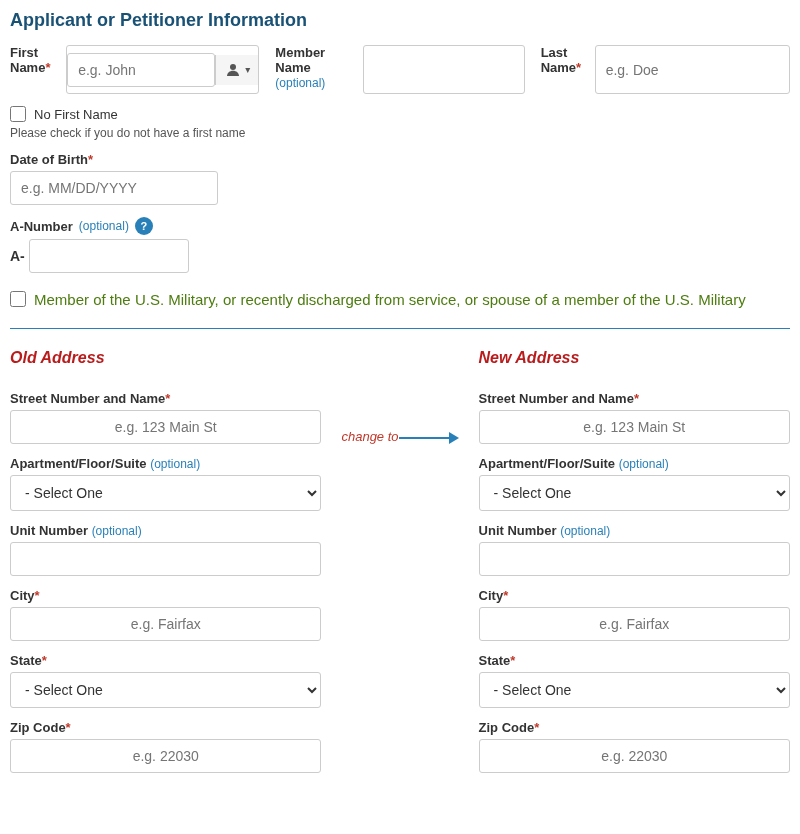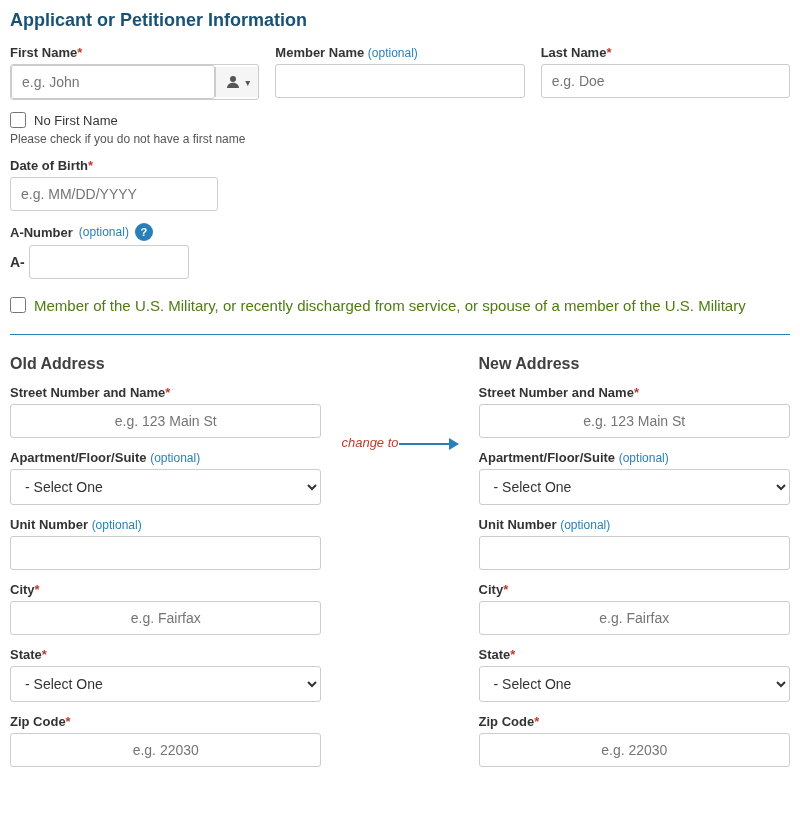--- a/index.html
+++ b/index.html
@@ -22,21 +22,21 @@
     }
 
     .form-row {
       display: flex;
       gap: 16px;
       margin-bottom: 12px;
     }
 
     .form-group {
       display: flex;
-      flex-direction: column;
+      flex-direction: row;
       flex: 1;
     }
 
     .form-group label {
       font-size: 13px;
       font-weight: bold;
       color: #333;
       margin-bottom: 4px;
     }
 
@@ -207,24 +207,25 @@
     .address-col {
       flex: 1;
       padding-right: 10px;
     }
     .address-col:last-child {
       padding-right: 0;
       padding-left: 10px;
     }
 
     .address-title {
-      color: #404040;
+      color: #b91c1c;
       font-size: 16px;
       font-weight: bold;
-      margin-bottom: 12px;
+      margin-bottom: 24px;
+      font-style: italic;
     }
 
     .addr-form-group {
       margin-bottom: 12px;
     }
     .addr-form-group label {
       font-size: 13px;
       font-weight: bold;
       color: #333;
       margin-bottom: 4px;

